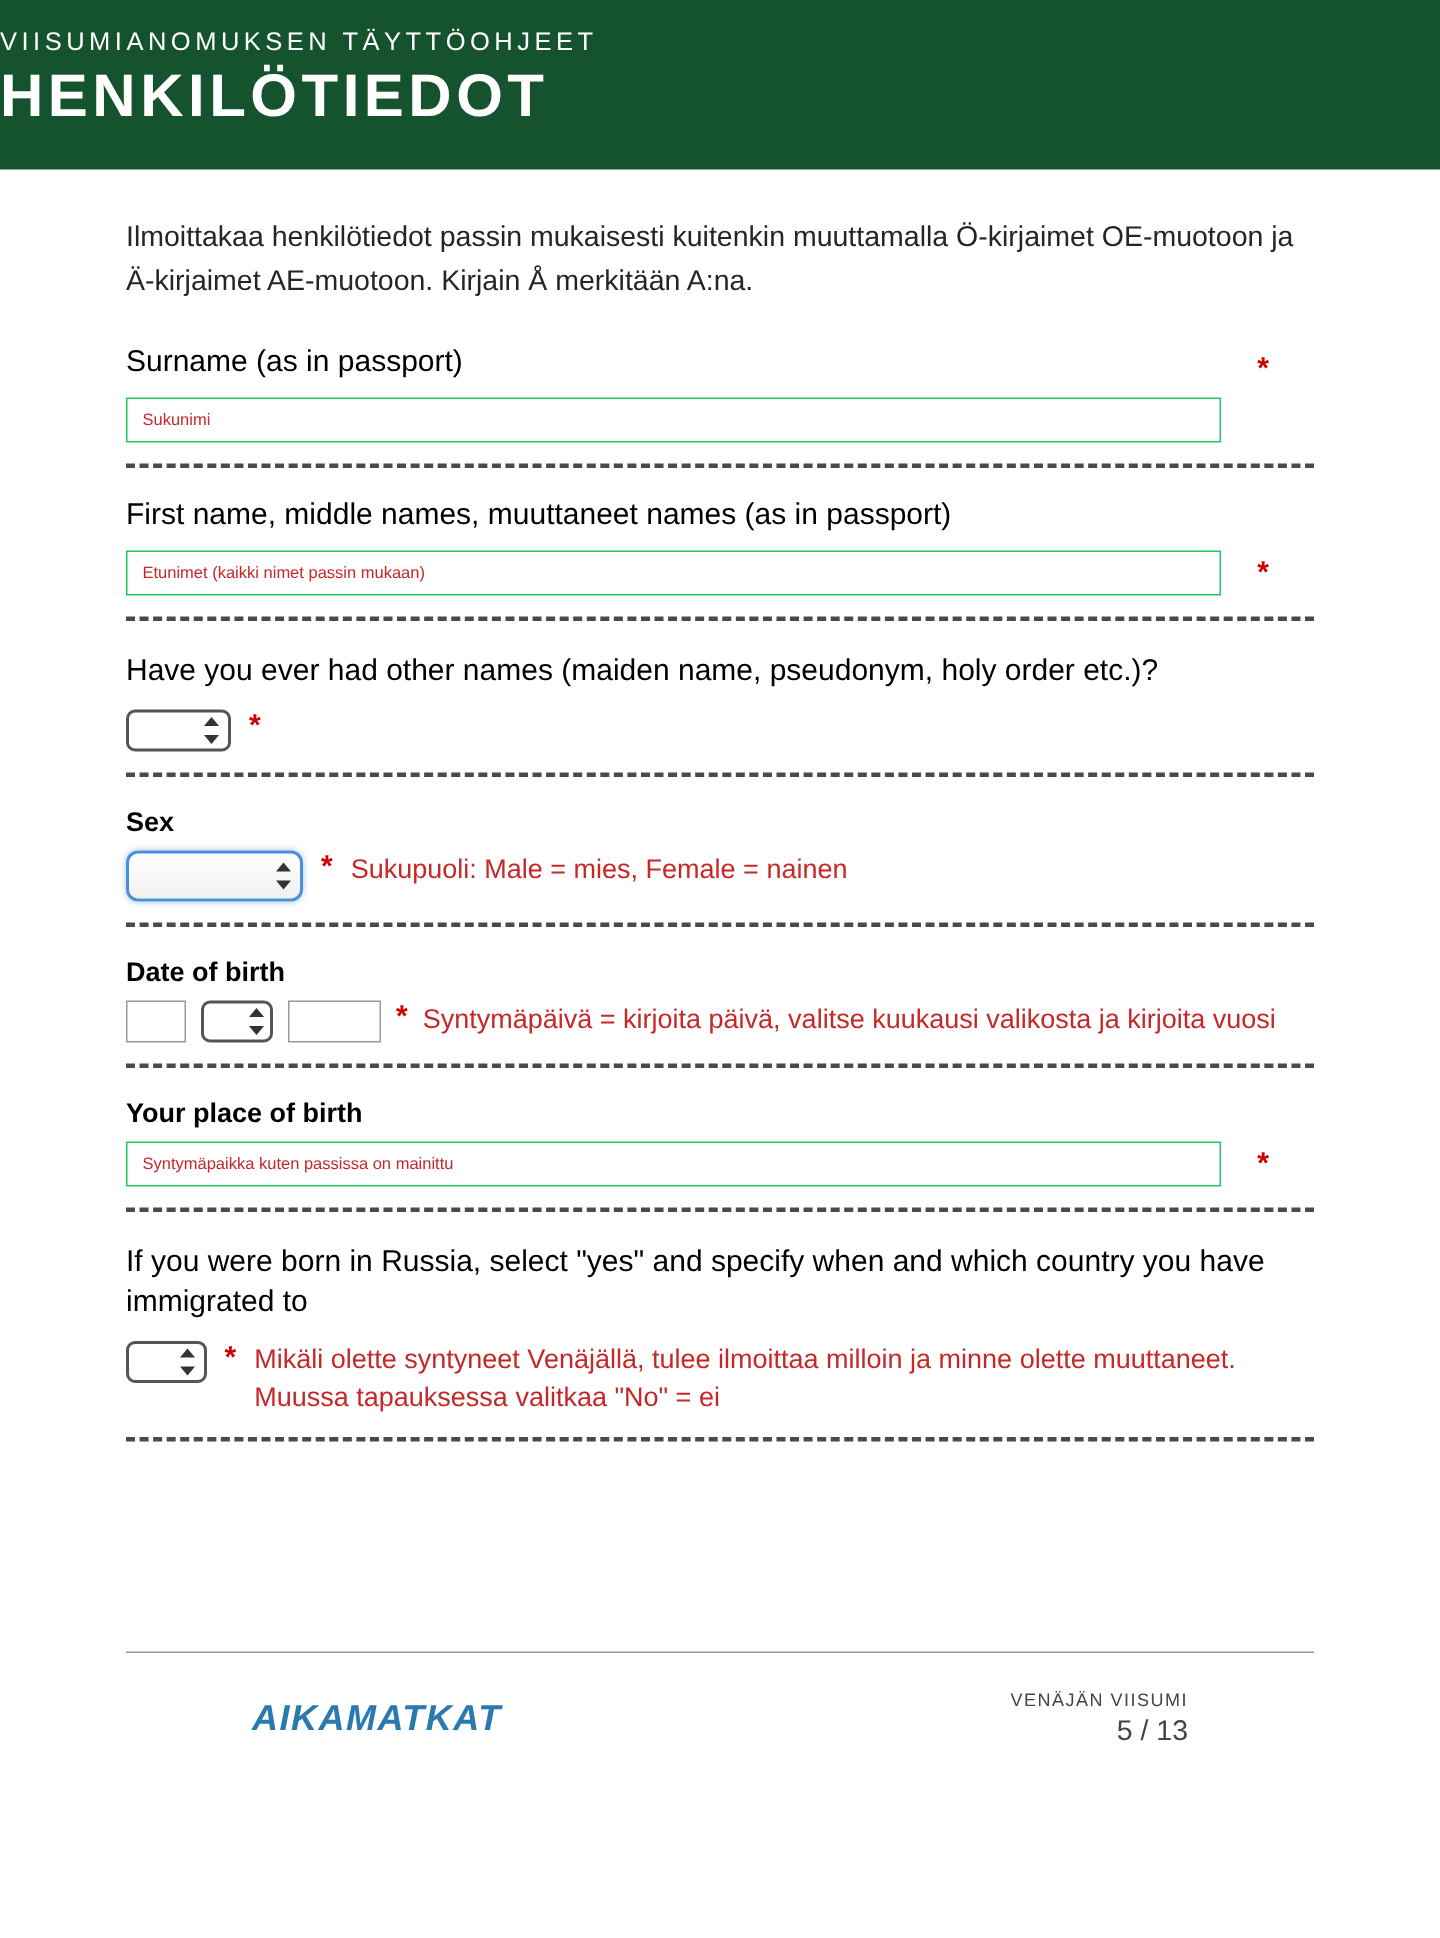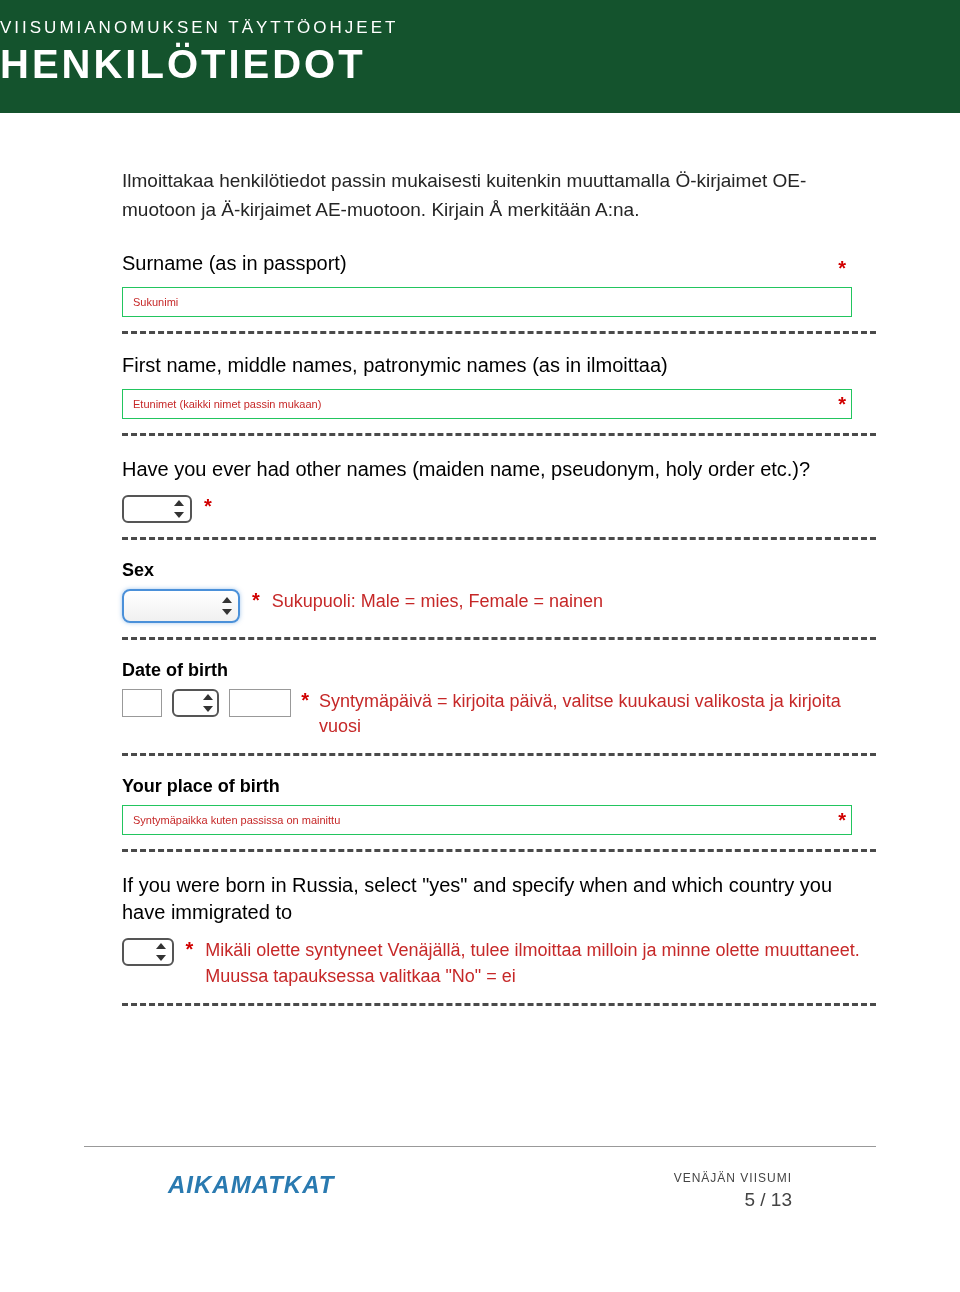--- a/index.html
+++ b/index.html
@@ -1,20 +1,20 @@
 <!DOCTYPE html>
 <html><head>
 <meta charset="utf-8">
 <style>
   * { box-sizing: border-box; margin: 0; padding: 0; }
   body { font-family: Arial, Helvetica, sans-serif; width: 960px; background: #fff; }
   .header { background: #14532d; color: #fff; padding: 18px 0 26px; }
   .header-sub { font-size: 17px; letter-spacing: 3px; font-weight: 300; }
   .header-title { font-size: 40px; font-weight: 700; letter-spacing: 3px; margin-top: 4px; }
-  .content { padding: 54px 84px 120px; margin-left: 38px; }
+  .content { padding: 32px 84px 120px; }
   .intro { font-size: 19px; line-height: 1.5; color: #252525; margin-bottom: 28px; }
   .flabel { font-weight: 400; font-size: 20px; color: #000; margin-bottom: 12px; }
   .flabel-small { font-weight: 700; font-size: 18px; color: #000; margin-bottom: 8px; }
   .input-row { position: relative; margin-bottom: 14px; }
   .text-input {
     width: 730px; height: 30px; border: 1px solid #22c55e; background: #fff;
     padding: 0 10px; font-size: 11px; color: #c62828;
   }
   .asterisk { color: #d10000; font-size: 20px; font-weight: 700; }
   .asterisk.right-top { position: absolute; right: 30px; top: -30px; }
@@ -31,21 +31,21 @@
     border-left: 5px solid transparent; border-right: 5px solid transparent;
   }
   .stepper-arrows::before { top: 0; border-bottom: 6px solid #333; }
   .stepper-arrows::after { bottom: 0; border-top: 6px solid #333; }
   .dob-row { display:flex; align-items:flex-start; gap:10px; margin-bottom:14px; }
   .dob-box { width: 40px; height: 28px; border: 1px solid #999; background: #fff; }
   .dob-box.year { width: 62px; }
   .dob-select { width: 48px; height: 28px; border: 2px solid #555; border-radius: 6px; background: #fff; display:flex; align-items:center; justify-content:flex-end; padding-right:4px; }
   .footer {
     position: relative; padding: 24px 84px 30px; border-top: 1px solid #999; margin: 0 84px;
-    display: flex; justify-content: space-between; align-items: flex-start;
+    display: flex; justify-content: space-between; align-items: center;
   }
   .logo-text { font-family: Arial, sans-serif; font-size: 24px; font-weight: 800; color: #2a7ab0; letter-spacing: 1px; font-style: italic; }
   .footer-right { text-align: right; }
   .footer-line1 { font-size: 12px; color: #444; letter-spacing: 1px; }
   .footer-line2 { font-size: 19px; color: #444; margin-top: 4px; }
 </style>
 </head>
 <body>
 
 <div class="header">
@@ -57,21 +57,21 @@
 
   <p class="intro">Ilmoittakaa henkilötiedot passin mukaisesti kuitenkin muuttamalla Ö-kirjaimet OE-muotoon ja Ä-kirjaimet AE-muotoon. Kirjain Å merkitään A:na.</p>
 
   <div class="flabel">Surname (as in passport)</div>
   <div class="input-row">
     <span class="asterisk right-top">*</span>
     <input class="text-input" value="Sukunimi" style="">
   </div>
   <hr class="divider">
 
-  <div class="flabel">First name, middle names, patronymic names (as in ilmoittaa)</div>
+  <div class="flabel">First name, middle names, muuttaneet names (as in passport)</div>
   <div class="input-row">
     <span class="asterisk right-mid">*</span>
     <input class="text-input" value="Etunimet (kaikki nimet passin mukaan)" style="">
   </div>
   <hr class="divider">
 
   <div class="flabel" style="line-height:1.35;">Have you ever had other names (maiden name, pseudonym, holy order etc.)?</div>
   <div class="row-with-select">
     <div class="mini-select">
         <div class="stepper-arrows"></div>

